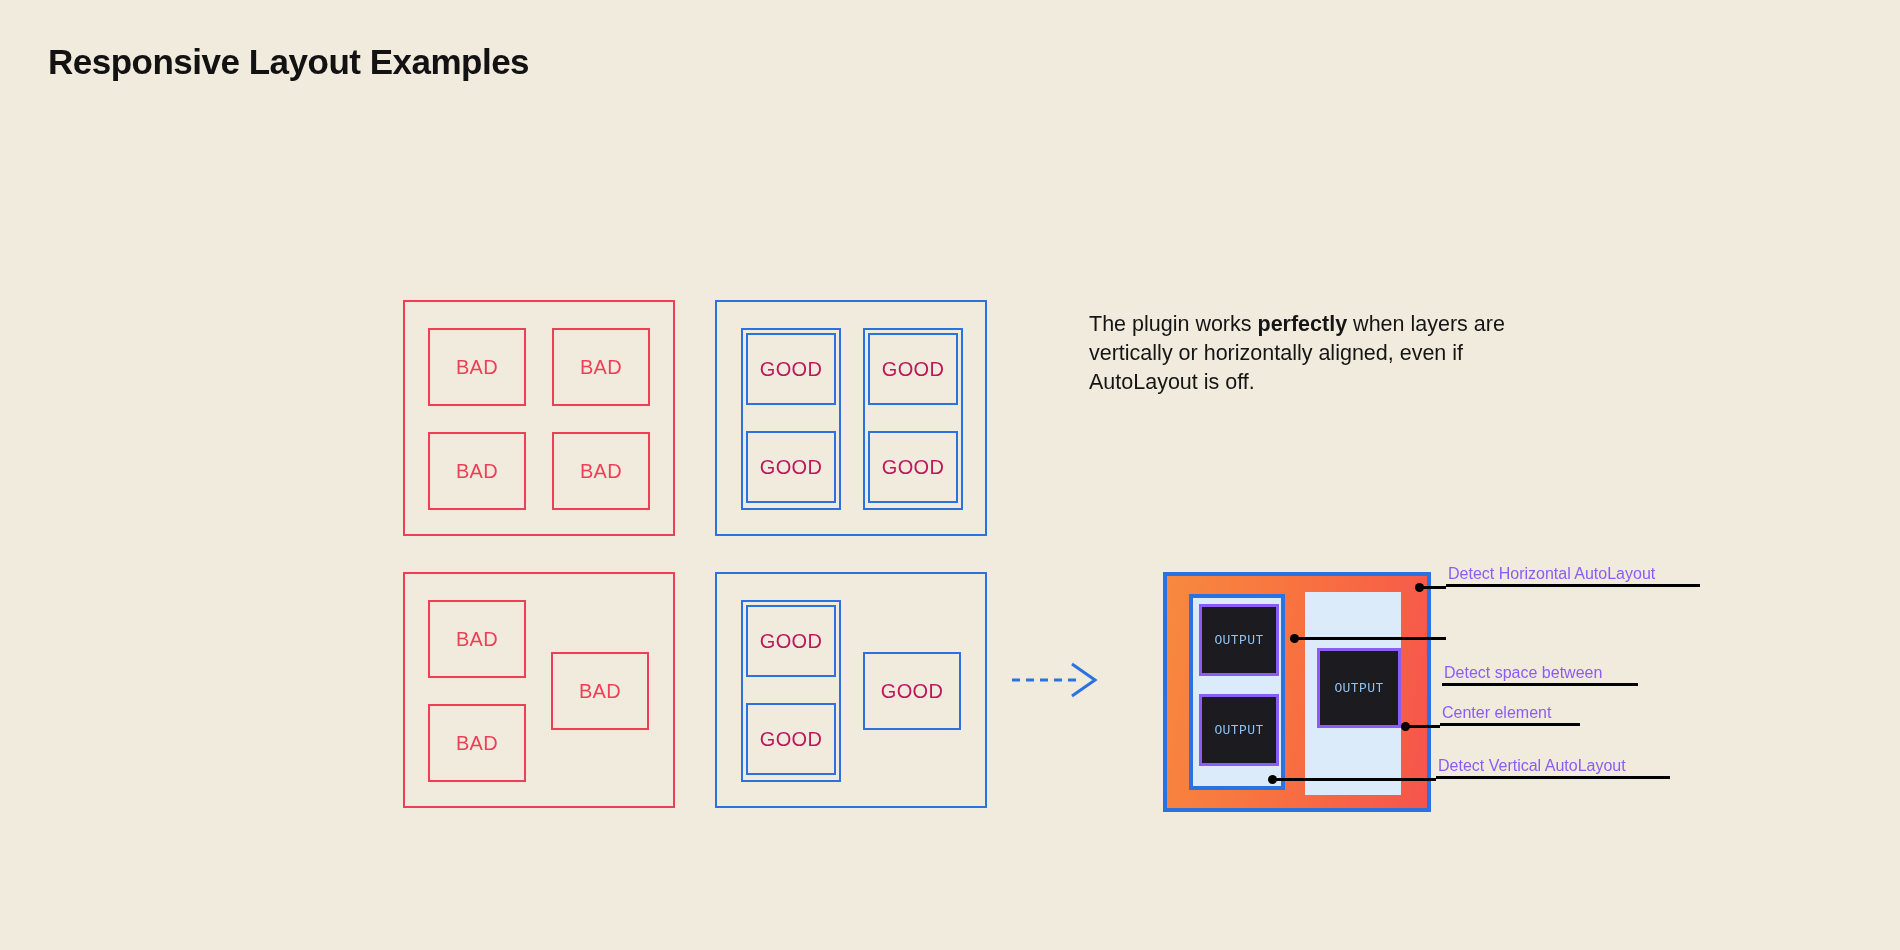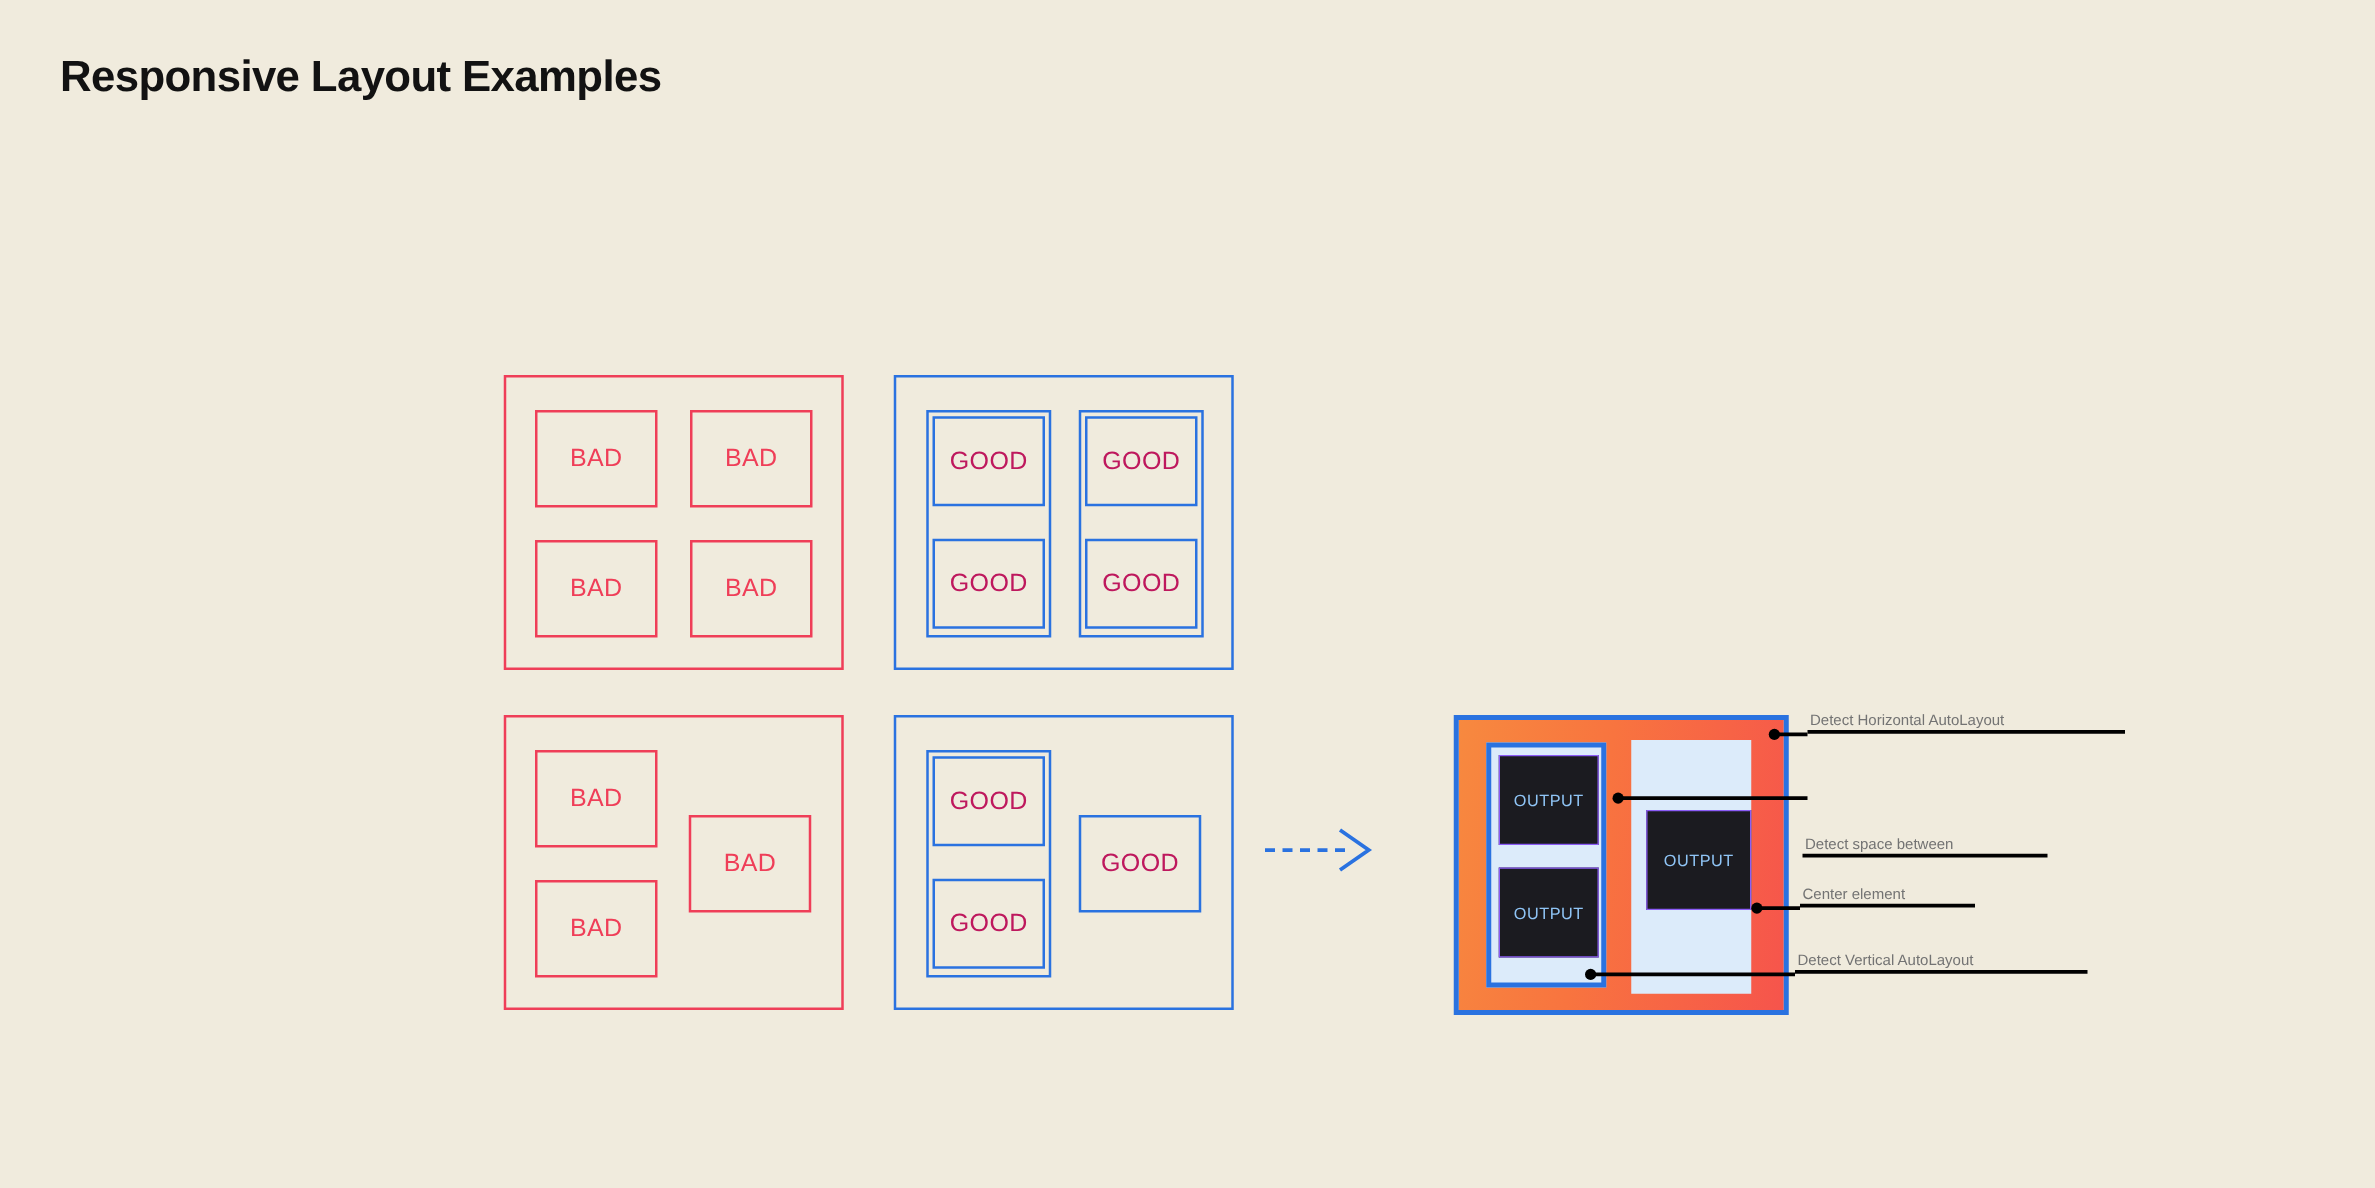--- a/index.html
+++ b/index.html
@@ -104,37 +104,38 @@
     width: 96px; height: 196px;
     border: 4px solid #2a72e0;
   }
   #panel-right {
     left: 138px; top: 16px;
     width: 96px; height: 203px;
   }
   .out-box {
     position: absolute;
     background: #1b1b20;
-    border: 1px solid #8b5cf6;
+    border: 3px solid #8b5cf6;
     display: flex;
     align-items: center;
     justify-content: center;
     color: #8fc4f5;
     font-size: 13px;
     letter-spacing: 0.4px;
+    font-family: Liberation Mono, monospace;
   }
   #out-box-1 { left: 6px;  top: 6px;   width: 80px; height: 72px; }
   #out-box-2 { left: 6px;  top: 96px;  width: 80px; height: 72px; }
   #out-box-3 { left: 150px; top: 72px;  width: 84px; height: 80px; }
 
   
   .annot {
     position: absolute;
-    font-size: 12px;
-    color: #737373;
+    font-size: 16px;
+    color: #8b5cf6;
     white-space: nowrap;
   }
   .annot-label {
     position: absolute;
     bottom: 4px;
     left: 0;
     padding-left: 2px;
   }
   .annot-rule {
     position: absolute;
@@ -230,20 +231,21 @@
       <span>GOOD</span>
     </div>
   </div>
 
   <svg id="flow-arrow" viewBox="0 0 90 40">
     <line x1="2" y1="20" x2="68" y2="20" stroke="#2a72e0" stroke-width="3" stroke-dasharray="8 6"></line>
     <polyline points="62,4 85,20 62,36" fill="none" stroke="#2a72e0" stroke-width="3"></polyline>
   </svg>
 
   <div id="info-text">
+    <p><span>The plugin works </span><b>perfectly</b><span> when layers are vertically or horizontally aligned, even if AutoLayout is off.</span></p>
   </div>
 
   <div id="output-diagram">
 
     <div class="pale-panel" id="panel-right"></div>
 
     <div class="pale-panel" id="panel-left">
       <div class="out-box" id="out-box-1">
         <span>OUTPUT</span>
       </div>

